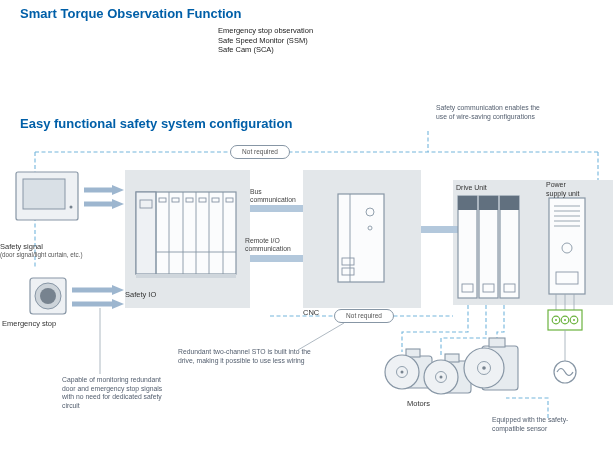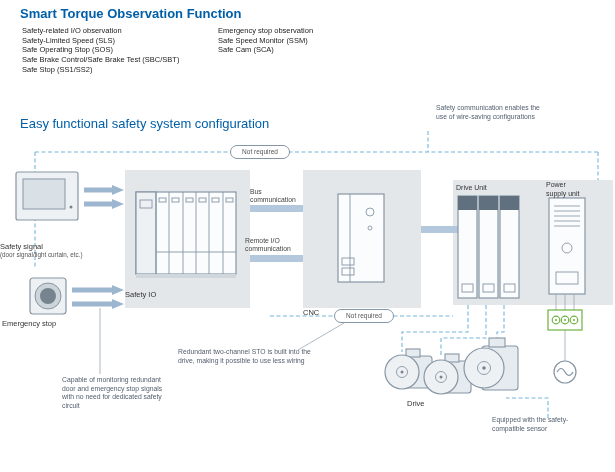--- a/index.html
+++ b/index.html
@@ -3,21 +3,21 @@
 <meta charset="utf-8">
 <style>
   :root{
     --heading:#005fa8; --stroke:#8796a5; --boxbg:#e3e7ea; --dash:#74b6dc;
     --bar:#b3c8dc; --arrow:#9db6cf; --green:#6cb33f; --text:#222; --note:#556070;
   }
   *{margin:0;padding:0;box-sizing:border-box}
   body{font-family:"Liberation Sans",sans-serif;background:#fff}
   .stage{position:relative;width:615px;height:472px;background:#fff;overflow:hidden}
   .h1{position:absolute;left:20px;top:6px;font-size:13px;font-weight:bold;color:var(--heading)}
-  .h2{position:absolute;left:20px;top:116px;font-size:13px;font-weight:normal;color:var(--heading)}
+  .h2{position:absolute;left:20px;top:116px;font-size:13px;font-weight:bold;color:var(--heading)}
   .flist{position:absolute;top:26px;width:192px;list-style:none;font-size:7.5px;line-height:9.7px;color:var(--text)}
   .flist.l{left:22px}.flist.r{left:218px}
   .diagram{position:absolute;left:0;top:0;width:615px;height:472px}
   .box{position:absolute;background:var(--boxbg)}
   .io-box{left:125px;top:170px;width:125px;height:138px}
   .cnc-box{left:303px;top:170px;width:118px;height:138px}
   .drive-box{left:453px;top:180px;width:160px;height:125px}
   svg.gfx{position:absolute;left:0;top:0}
   .lbl{position:absolute;font-size:7.5px;color:#333;text-align:left;line-height:9px}
   .sub{font-size:6.3px;color:#555;line-height:7.6px}
@@ -59,27 +59,20 @@
   .body{fill:#e6ebef;stroke:var(--stroke);stroke-width:1.1}
   .face{fill:#eef1f4;stroke:var(--stroke);stroke-width:1.2}
 </style>
 </head>
 <body>
 
 <div class="stage">
 
   <div class="h1">Smart Torque Observation Function</div>
 
-  <ul class="flist l">
-    <li>Safety-related I/O observation</li>
-    <li>Safety-Limited Speed (SLS)</li>
-    <li>Safe Operating Stop (SOS)</li>
-    <li>Safe Brake Control/Safe Brake Test (SBC/SBT)</li>
-    <li>Safe Stop (SS1/SS2)</li>
-  </ul>
   <ul class="flist r">
     <li>Emergency stop observation</li>
     <li>Safe Speed Monitor (SSM)</li>
     <li>Safe Cam (SCA)</li>
   </ul>
 
   <div class="h2">Easy functional safety system configuration</div>
 
   <div class="diagram">
 
@@ -242,20 +235,20 @@
       <div class="sub">(door signal/light curtain, etc.)</div>
     </div>
 
     <div class="lbl estop-lbl">Emergency stop</div>
     <div class="lbl io-lbl">Safety IO</div>
     <div class="lbl cnc-lbl">CNC</div>
     <div class="lbl bus-lbl">Bus communication</div>
     <div class="lbl remote-lbl">Remote I/O communication</div>
     <div class="lbl drive-lbl">Drive Unit</div>
     <div class="lbl psu-lbl">Power supply unit</div>
-    <div class="lbl motors-lbl">Drive</div>
+    <div class="lbl motors-lbl">Motors</div>
 
     <div class="note note-red">Redundant two-channel STO is built into the drive, making it possible to use less wiring</div>
     <div class="note note-mon">Capable of monitoring redundant door and emergency stop signals with no need for dedicated safety circuit</div>
     <div class="note note-sen">Equipped with the safety-compatible sensor</div>
 
   </div>
 </div>
 
 </body></html>

